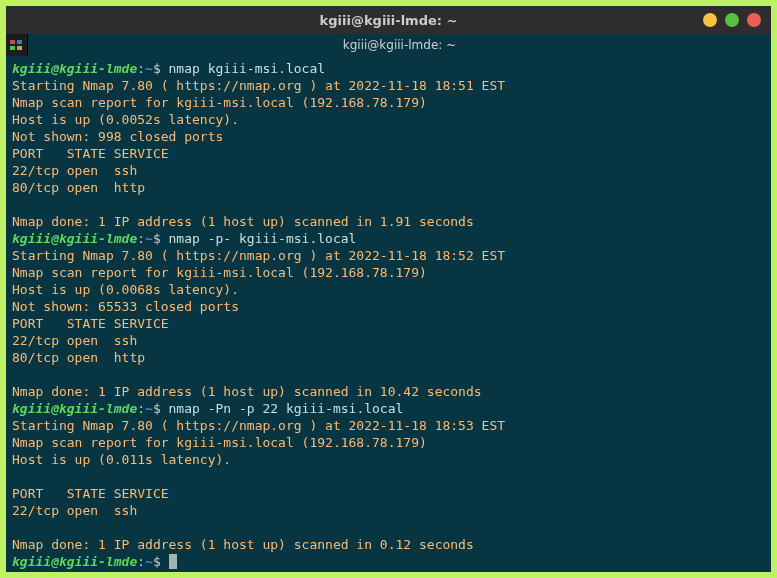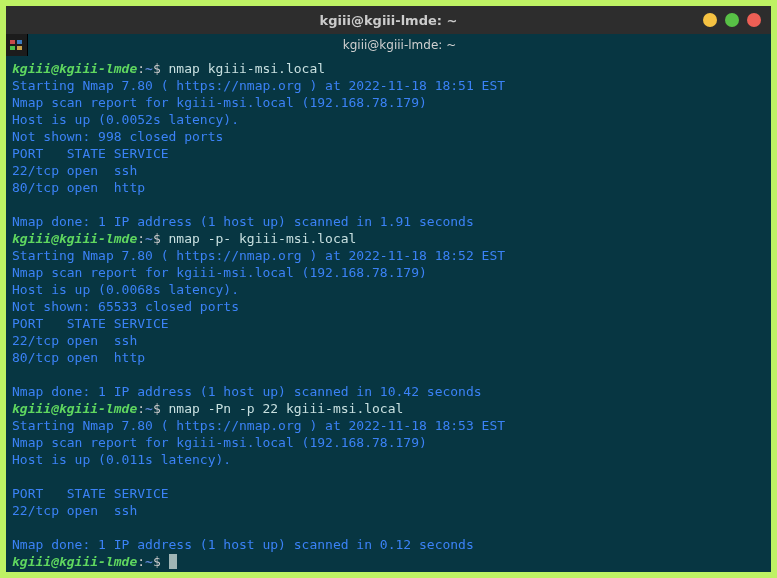--- a/index.html
+++ b/index.html
@@ -78,21 +78,21 @@
       font-size: 13px;
       line-height: 17px;
       white-space: pre;
       overflow: hidden;
     }
     .line { display: block; min-height: 17px; }
     .prompt-user { color: #5fd75f; font-weight: bold; font-style: italic; }
     .prompt-path { color: #5f87d7; font-weight: bold; }
     .prompt-sep { color: #cccccc; }
     .prompt-dollar { color: #cccccc; }
-    .output { color: #3b82f6; }
+    .output { color: #fdba74; }
     .cursor {
       display: inline-block;
       width: 8px;
       height: 15px;
       background: #9fb5b5;
       vertical-align: text-bottom;
     }
     .newtab-icon {
       width: 14px;
       height: 10px;

